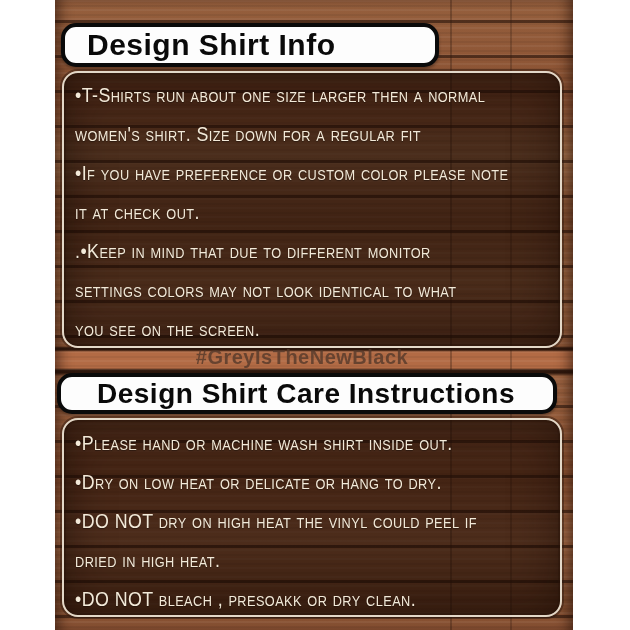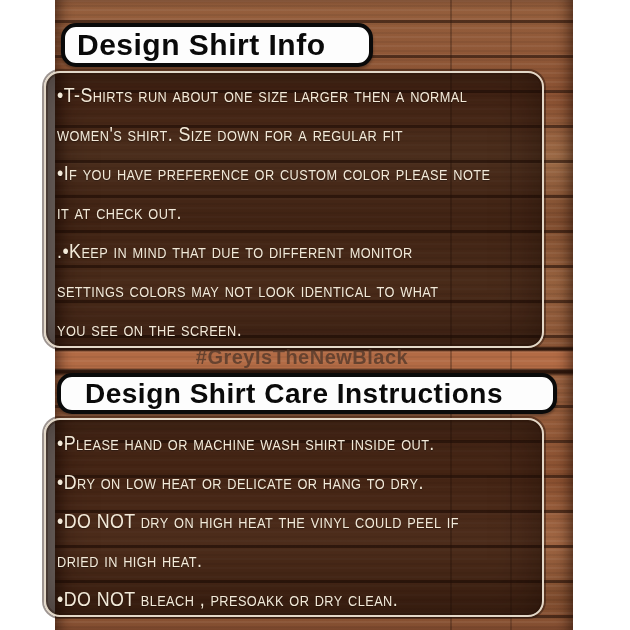--- a/index.html
+++ b/index.html
@@ -61,27 +61,27 @@
     display: flex;
     align-items: center;
     background: var(--banner-bg, #fdfdfd);
     border: 4px solid var(--banner-border, #0a0a0a);
     border-radius: 15px;
     color: var(--banner-text, #0a0a0a);
     font-weight: bold;
     letter-spacing: 0.5px;
     box-shadow: 0 2px 3px rgba(0,0,0,0.35);
   }
-  .banner-info  { left: 61px; top: 23px;  width: 312px; height: 44px; font-size: 30px; padding-left: 12px; }
-  .banner-care  { left: 57px; top: 373px; width: 500px; height: 41px; font-size: 28px; padding-left: 24px; }
+  .banner-info  { left: 61px; top: 23px;  width: 378px; height: 44px; font-size: 30px; padding-left: 22px; }
+  .banner-care  { left: 57px; top: 373px; width: 500px; height: 41px; font-size: 28px; padding-left: 36px; }
   
   .dark-box {
     position: absolute;
     box-sizing: border-box;
-    left: 44px;
+    left: 62px;
     width: 500px;
     background: rgba(26,10,4,0.62);
     border: 2px solid var(--box-border, #e3d8c8);
     border-radius: 16px;
     box-shadow:
       0 0 0 2px rgba(40,20,10,0.45),
       inset 0 0 0 2px rgba(40,20,10,0.35),
       inset 0 0 46px rgba(15,6,2,0.5);
   }
   .box-info { top: 71px;  height: 277px; padding: 2px 0 0 11px; }

